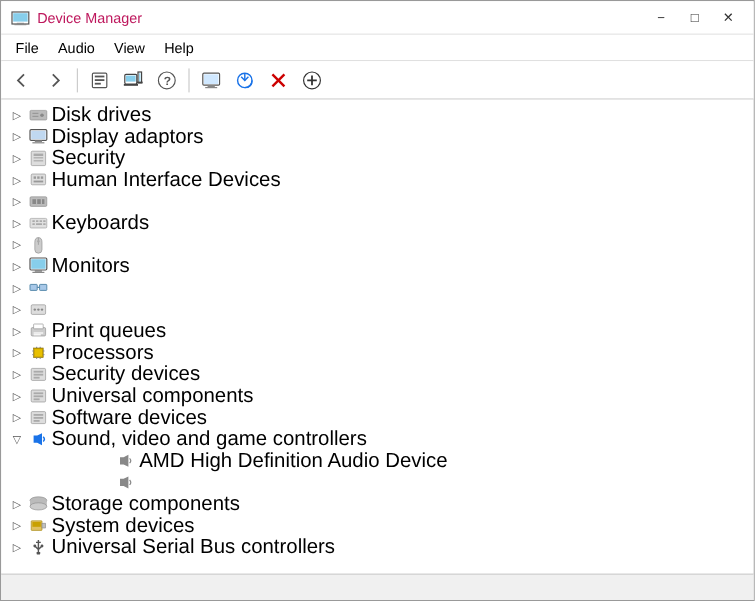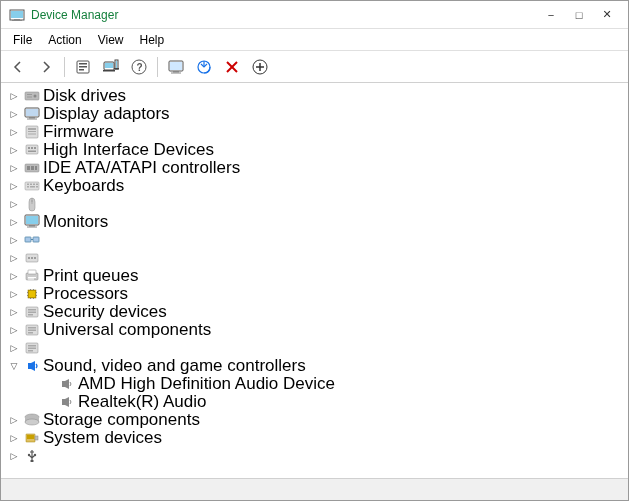--- a/index.html
+++ b/index.html
@@ -35,21 +35,21 @@
       width: 16px;
       height: 16px;
       margin-right: 6px;
       display: flex;
       align-items: center;
       justify-content: center;
     }
     .title-bar-title {
       flex: 1;
       font-size: 12px;
-      color: #15803d;
+      color: #be185d;
     }
     .title-bar-controls {
       display: flex;
       gap: 2px;
     }
     .title-btn {
       width: 26px;
       height: 18px;
       border: none;
       background: transparent;
@@ -139,20 +139,21 @@
       display: flex;
       align-items: center;
       justify-content: center;
     }
     .tree-label {
       font-size: 17px;
       color: #000;
     }
     .child-item {
       padding-left: 41px;
+      margin-left: 38px;
     }
     .status-bar {
       height: 22px;
       background: #f0f0f0;
       border-top: 1px solid #d0d0d0;
       display: flex;
       align-items: center;
       padding: 0 8px;
     }
   </style>
@@ -173,21 +174,21 @@
     <span class="title-bar-title">Device Manager</span>
     <div class="title-bar-controls">
       <button class="title-btn">−</button>
       <button class="title-btn">□</button>
       <button class="title-btn close">✕</button>
     </div>
   </div>
 
   <div class="menu-bar">
     <span class="menu-item">File</span>
-    <span class="menu-item">Action</span>
+    <span class="menu-item">Audio</span>
     <span class="menu-item">View</span>
     <span class="menu-item">Help</span>
   </div>
 
   <div class="toolbar">
     <button class="toolbar-btn" title="Back">
       <svg width="14" height="14" viewBox="0 0 14 14">
           <path d="M9 2L4 7l5 5" fill="none" stroke="#555" stroke-width="1.5"></path>
         </svg>
     </button>
@@ -285,48 +286,47 @@
       <div class="tree-item">
         <span class="expand-btn">▷</span>
         <span class="tree-icon">
           <svg width="16" height="16" viewBox="0 0 16 16">
             <rect x="2" y="2" width="12" height="12" rx="1" fill="#ddd" stroke="#888" stroke-width="0.5"></rect>
             <rect x="4" y="4" width="8" height="2" fill="#aaa"></rect>
             <rect x="4" y="7" width="8" height="1" fill="#aaa"></rect>
             <rect x="4" y="9.5" width="8" height="1" fill="#aaa"></rect>
           </svg>
         </span>
-        <span class="tree-label">Firmware</span>
+        <span class="tree-label">Security</span>
       </div>
 
       <div class="tree-item">
         <span class="expand-btn">▷</span>
         <span class="tree-icon">
           <svg width="16" height="16" viewBox="0 0 16 16">
             <rect x="2" y="3" width="12" height="9" rx="1" fill="#ddd" stroke="#888" stroke-width="0.5"></rect>
             <rect x="4" y="5" width="2" height="2" fill="#999"></rect>
             <rect x="7" y="5" width="2" height="2" fill="#999"></rect>
             <rect x="10" y="5" width="2" height="2" fill="#999"></rect>
             <rect x="4" y="8.5" width="8" height="1.5" fill="#999"></rect>
           </svg>
         </span>
-        <span class="tree-label">High Interface Devices</span>
+        <span class="tree-label">Human Interface Devices</span>
       </div>
 
       <div class="tree-item">
         <span class="expand-btn">▷</span>
         <span class="tree-icon">
           <svg width="16" height="16" viewBox="0 0 16 16">
             <rect x="1" y="4" width="14" height="8" rx="1" fill="#bbb" stroke="#888" stroke-width="0.5"></rect>
             <rect x="3" y="6" width="3" height="4" fill="#888"></rect>
             <rect x="7" y="6" width="3" height="4" fill="#888"></rect>
             <rect x="11" y="6" width="2" height="4" fill="#888"></rect>
           </svg>
         </span>
-        <span class="tree-label">IDE ATA/ATAPI controllers</span>
       </div>
 
       <div class="tree-item">
         <span class="expand-btn">▷</span>
         <span class="tree-icon">
           <svg width="16" height="16" viewBox="0 0 16 16">
             <rect x="1" y="4" width="14" height="8" rx="1" fill="#e0e0e0" stroke="#999" stroke-width="0.5"></rect>
             <rect x="3" y="5.5" width="2" height="1.5" rx="0.3" fill="#aaa"></rect>
             <rect x="6" y="5.5" width="2" height="1.5" rx="0.3" fill="#aaa"></rect>
             <rect x="9" y="5.5" width="2" height="1.5" rx="0.3" fill="#aaa"></rect>
@@ -447,20 +447,21 @@
       <div class="tree-item">
         <span class="expand-btn">▷</span>
         <span class="tree-icon">
           <svg width="16" height="16" viewBox="0 0 16 16">
             <rect x="2" y="3" width="12" height="10" rx="1" fill="#ddd" stroke="#888" stroke-width="0.5"></rect>
             <rect x="4" y="5" width="8" height="1.5" fill="#aaa"></rect>
             <rect x="4" y="7.5" width="8" height="1.5" fill="#aaa"></rect>
             <rect x="4" y="10" width="5" height="1.5" fill="#aaa"></rect>
           </svg>
         </span>
+        <span class="tree-label">Software devices</span>
       </div>
 
       <div class="tree-item">
         <span class="expand-btn">▽</span>
         <span class="tree-icon">
           <svg width="16" height="16" viewBox="0 0 16 16">
             <polygon points="4,5 4,11 7,11 11,13 11,3 7,5" fill="#1a73e8"></polygon>
             <path d="M12 6 Q14 8 12 10" fill="none" stroke="#1a73e8" stroke-width="1.2"></path>
           </svg>
         </span>
@@ -479,21 +480,20 @@
       </div>
 
       <div class="tree-item child-item">
         <span class="expand-btn">&nbsp;</span>
         <span class="tree-icon">
           <svg width="16" height="16" viewBox="0 0 16 16">
             <polygon points="3,5 3,11 6,11 10,13 10,3 6,5" fill="#888"></polygon>
             <path d="M11 6 Q13 8 11 10" fill="none" stroke="#888" stroke-width="1"></path>
           </svg>
         </span>
-        <span class="tree-label">Realtek(R) Audio</span>
       </div>
 
       <div class="tree-item">
         <span class="expand-btn">▷</span>
         <span class="tree-icon">
           <svg width="16" height="16" viewBox="0 0 16 16">
             <ellipse cx="8" cy="5" rx="7" ry="3" fill="#bbb" stroke="#888" stroke-width="0.5"></ellipse>
             <rect x="1" y="5" width="14" height="5" fill="#bbb"></rect>
             <ellipse cx="8" cy="10" rx="7" ry="3" fill="#ccc" stroke="#888" stroke-width="0.5"></ellipse>
           </svg>
@@ -516,20 +516,21 @@
       <div class="tree-item">
         <span class="expand-btn">▷</span>
         <span class="tree-icon">
           <svg width="16" height="16" viewBox="0 0 16 16">
             <path d="M8 2 L8 12 M6 4 L10 4 M5 7 L8 10 L11 7" fill="none" stroke="#555" stroke-width="1.2"></path>
             <circle cx="5" cy="7" r="1.2" fill="#555"></circle>
             <circle cx="11" cy="7" r="1.2" fill="#555"></circle>
             <rect x="6.5" y="12" width="3" height="2" rx="0.5" fill="#555"></rect>
           </svg>
         </span>
+        <span class="tree-label">Universal Serial Bus controllers</span>
       </div>
 
     </div>
   </div>
 
   <div class="status-bar">
     <span></span>
   </div>
 </div>
 

